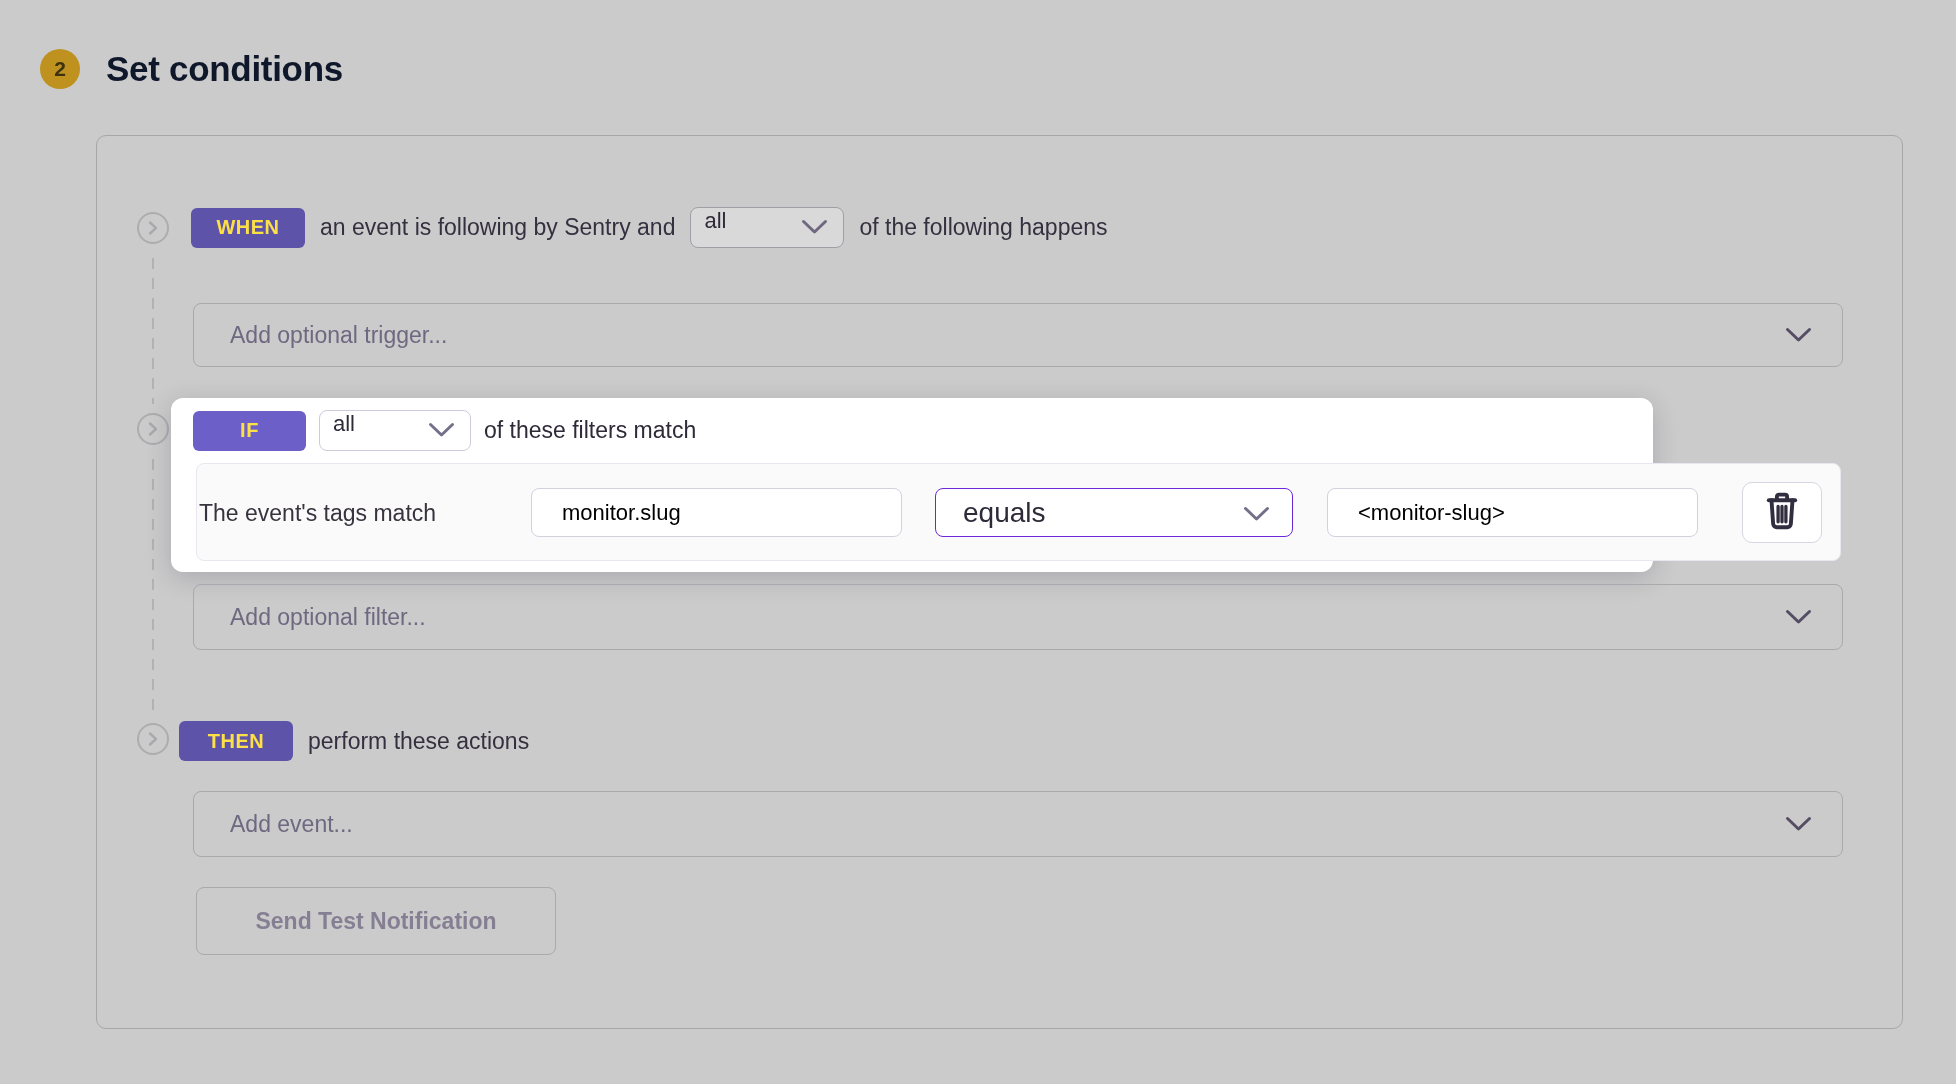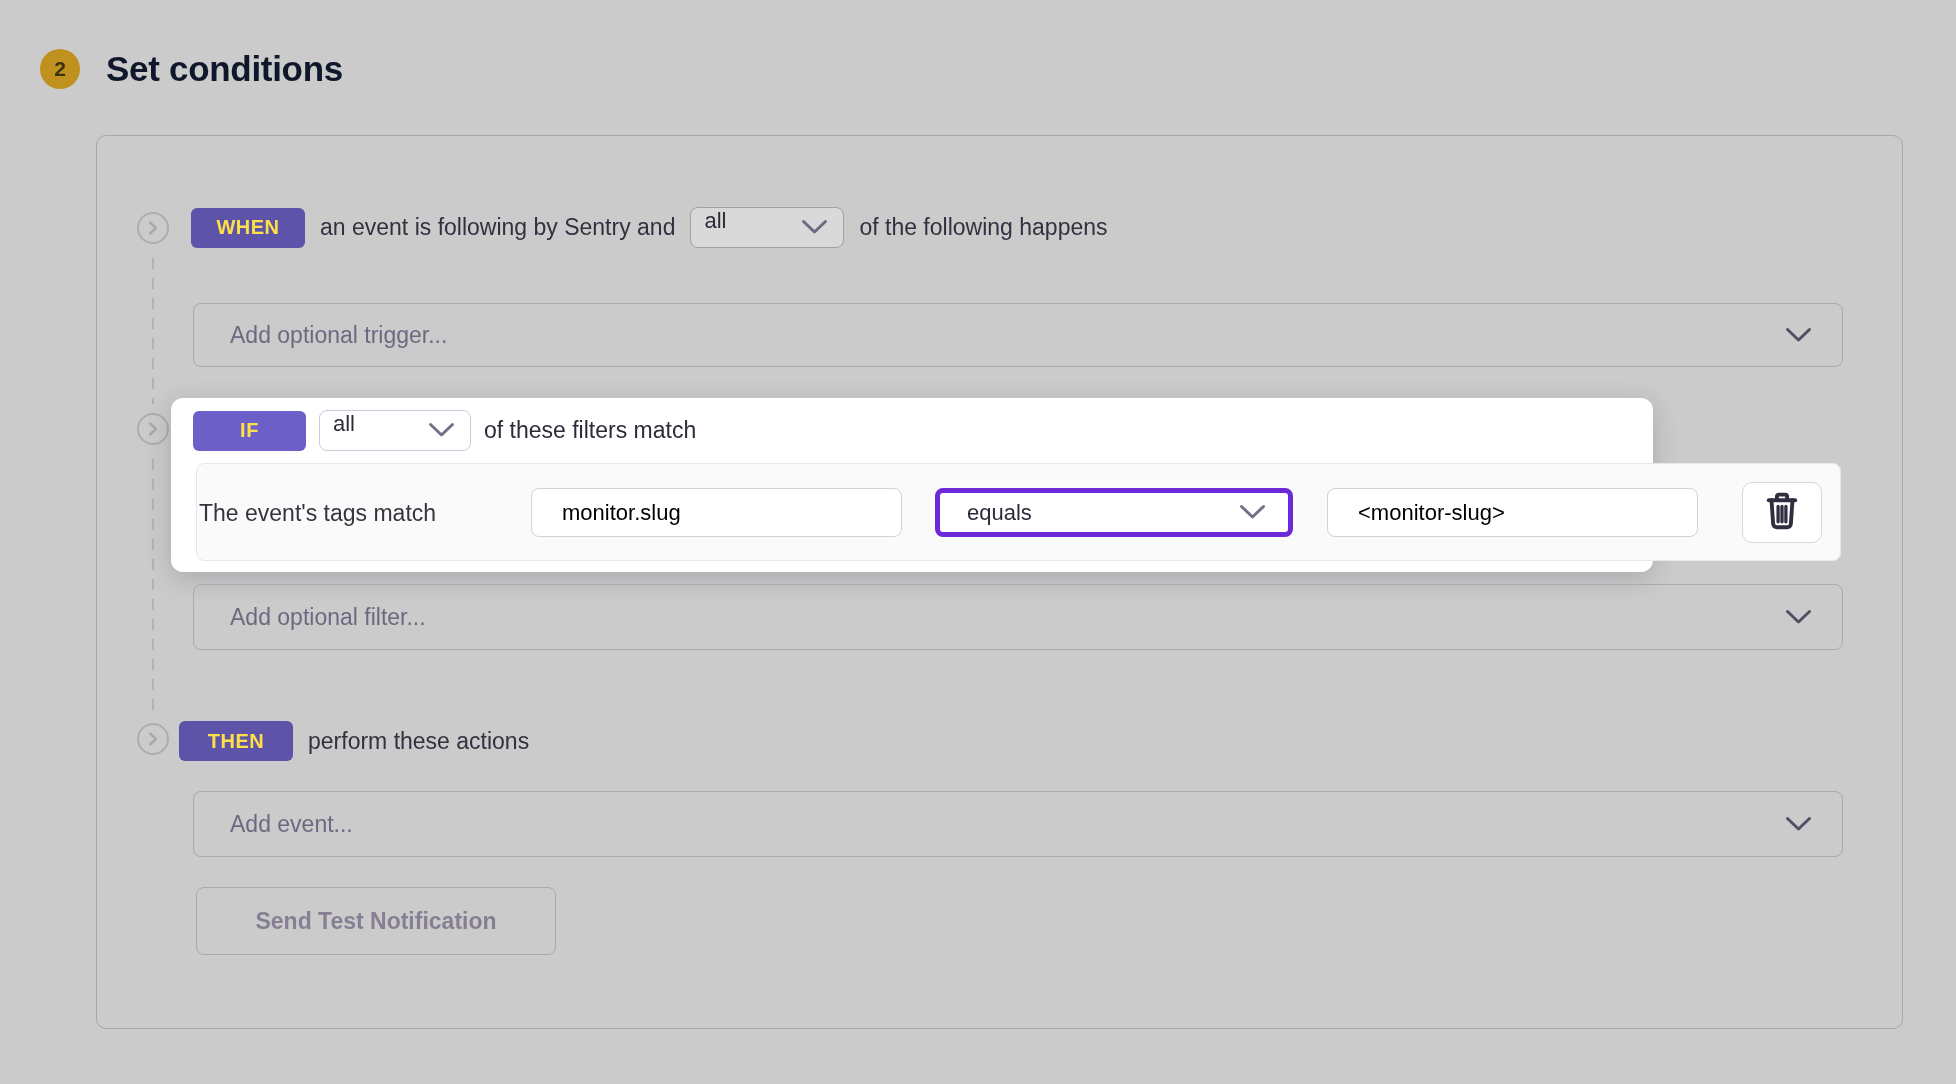--- a/index.html
+++ b/index.html
@@ -85,22 +85,22 @@
   .filter-input{
     position:absolute;top:24px;height:49px;width:371px;box-sizing:border-box;
     border:1px solid #d4d0dd;border-radius:8px;background:#ffffff;
     font-family:"Liberation Sans", sans-serif;font-size:22px;color:#000000;
     padding:0 14px 0 30px;outline:none;
   }
   .filter-input.key{left:334px;}
   .filter-input.val{left:1130px;}
   .filter-select{
     position:absolute;left:738px;top:24px;width:358px;height:49px;box-sizing:border-box;
-    border:5px solid #6d28d9;border-radius:8px;background:#ffffff;
-    display:flex;align-items:center;padding-left:27px;font-size:22px;color:#2e2a38;cursor:default;
+    border:1px solid #6d28d9;border-radius:8px;background:#ffffff;
+    display:flex;align-items:center;padding-left:27px;font-size:28px;color:#2e2a38;cursor:default;
   }
   .filter-select .chev{position:absolute;right:22px;top:50%;transform:translateY(-50%);}
   .trash-btn{
     position:absolute;left:1545px;top:18px;width:80px;height:61px;box-sizing:border-box;
     border:1px solid #d9d5e2;border-radius:10px;background:#ffffff;
     display:flex;align-items:center;justify-content:center;cursor:pointer;padding:0;
   }
 
   .test-btn{
     position:absolute;left:99px;top:751px;width:360px;height:68px;box-sizing:border-box;

